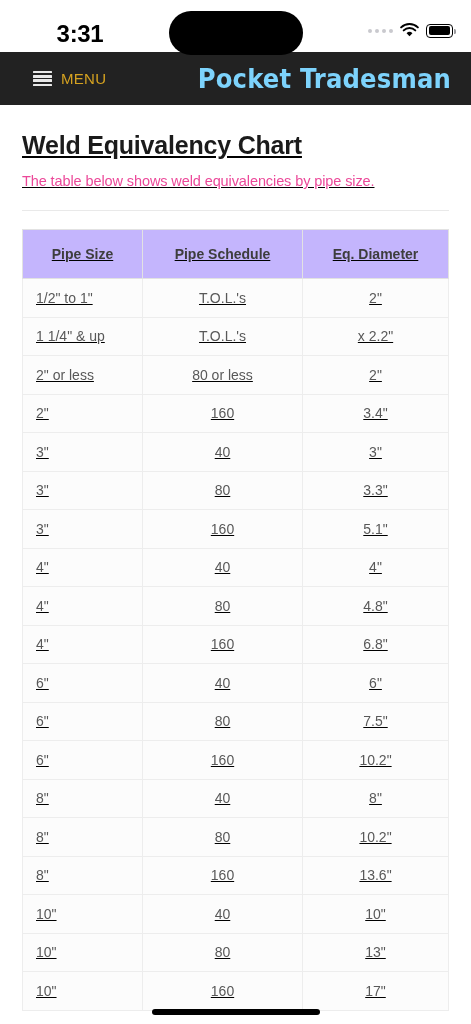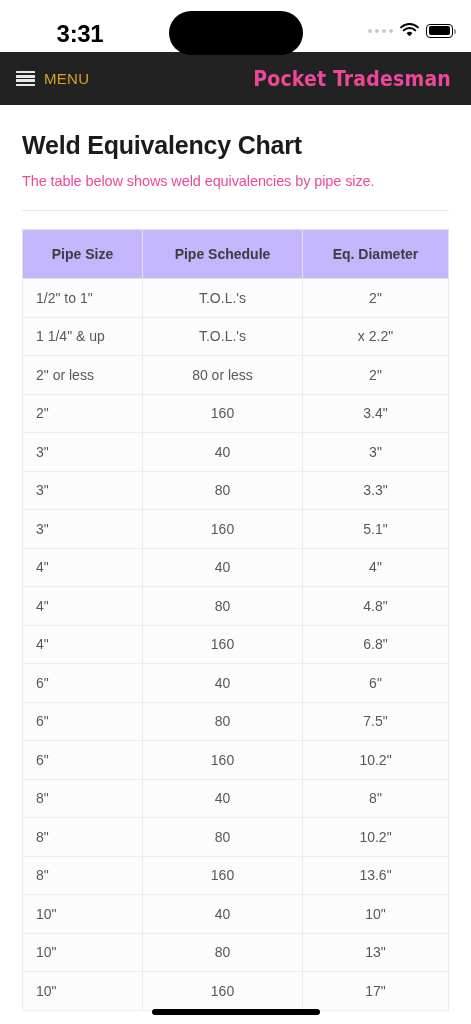--- a/index.html
+++ b/index.html
@@ -79,21 +79,21 @@
     border-radius: 2px;
   }
 
   
   .navbar {
     height: 53px;
     background: #222222;
     display: flex;
     align-items: center;
     justify-content: space-between;
-    padding: 0 20px 0 16px;
+    padding: 0 20px 0 33px;
   }
   .nav-left {
     display: flex;
     align-items: center;
     gap: 9px;
     cursor: pointer;
   }
   .hamburger {
     width: 19px;
     height: 15px;
@@ -107,31 +107,31 @@
     width: 100%;
     background: #e8e8e8;
     border-radius: 0.5px;
   }
   .menu-label {
     color: #d5a220;
     font-size: 15px;
     letter-spacing: 0.3px;
   }
   .brand {
-    color: #ec4899;
-    font-size: 21px;
+    color: #7dd3fc;
+    font-size: 27px;
     font-weight: bold;
     letter-spacing: 0.2px;
     font-family: "DejaVu Sans", sans-serif;
     font-stretch: condensed;
     margin-left: 8px;
   }
 
   
-  .content { padding: 0 22px; }
+  .content { padding: 0 22px; text-decoration: underline; }
   .page-title {
     margin-top: 26px;
     font-size: 25px;
     font-weight: bold;
     color: #1b1b1b;
     letter-spacing: -0.2px;
   }
   .page-subtitle {
     margin-top: 13px;
     font-size: 14.5px;

